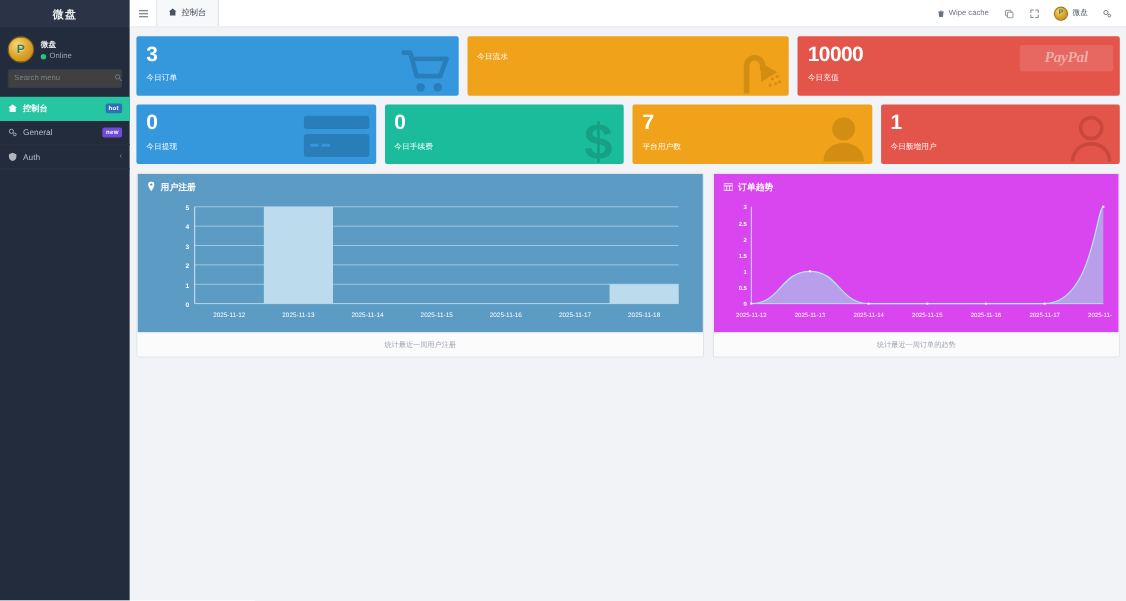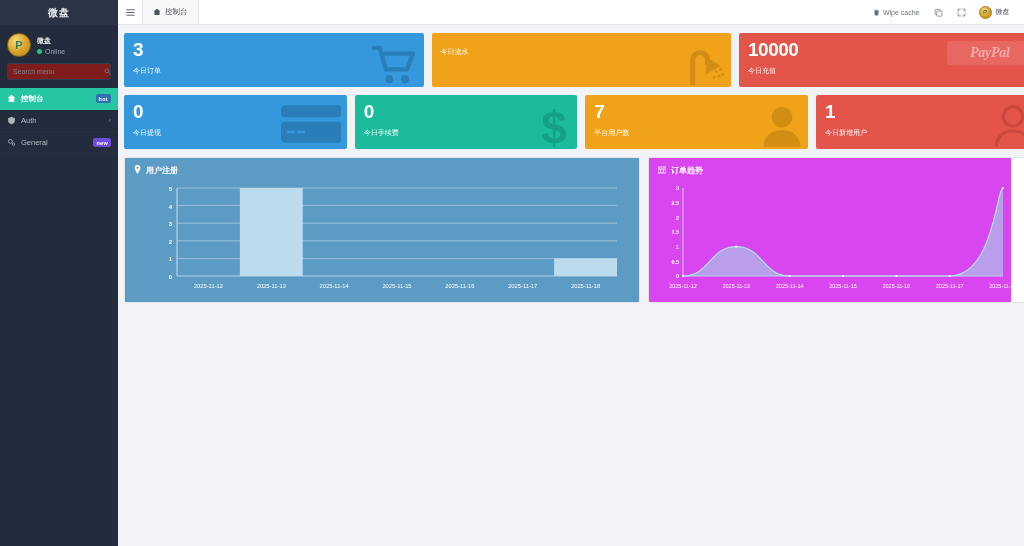--- a/index.html
+++ b/index.html
@@ -40,21 +40,21 @@
     text-shadow: 0 1px 0 rgba(255,255,255,.4);
   }
   .user-meta { display: flex; flex-direction: column; gap: 2px; }
   .user-name { color: #e8eaed; font-size: 7px; font-weight: 700; }
   .user-status { display: flex; align-items: center; gap: 3px; }
   .dot { width: 5px; height: 5px; border-radius: 50%; background: #26c281; display: inline-block; }
   .user-status span.txt { color: #9aa4b1; font-size: 7px; }
 
   .search-wrap { padding: 0 7px 8px 7px; }
   .search-box {
-    background: #7f1d1d;
+    background: #404040;
     border: 1px solid #323e52;
     border-radius: 2px;
     height: 17px;
     display: flex; align-items: center;
     padding: 0 5px;
   }
   .search-box input {
     flex: 1; background: transparent; border: none; outline: none;
     color: #8d97a5; font-size: 7px; font-family: "Liberation Sans", sans-serif;
   }
@@ -158,21 +158,21 @@
     letter-spacing: -.3px;
   }
 
   
   .panels-row { display: flex; gap: 8px; }
   .panel {
     background: #ffffff;
     border: 1px solid #e1e4e8;
     border-radius: 2px;
     overflow: hidden;
-    display: flex; flex-direction: row; gap: 20px;
+    display: flex; flex-direction: column;
   }
   .panel.left { flex: 0 0 516px; }
   .panel.right { flex: 1; }
   .panel-head {
     padding: 7px 9px 4px 9px;
     display: flex; align-items: center; gap: 5px;
     color: #ffffff; font-size: 8px; font-weight: 700;
   }
   .panel-body { padding: 0; position: relative; }
   .panel-foot {
@@ -227,36 +227,36 @@
               <path d="M8 1.5 1 7h2v7h10V7h2L8 1.5z" fill="#ffffff"></path>
             </svg>
         </span>
         <span class="mi-label">控制台</span>
         <span class="badge hot">hot</span>
       </div>
 
       <div class="menu-item">
         <span class="mi-ico">
           <svg width="9" height="9" viewBox="0 0 16 16">
-              <path d="M8 1.5 2 4v4.5c0 3.2 2.6 5.6 6 6.3 3.4-.7 6-3.1 6-6.3V4L8 1.5z" fill="#b6bdc6"></path>
-            </svg>
-        </span>
-        <span class="mi-label">Auth</span>
-        <span class="chev">‹</span>
-      </div>
-
-      <div class="menu-item">
-        <span class="mi-ico">
-          <svg width="9" height="9" viewBox="0 0 16 16">
               <circle cx="6" cy="6" r="3.4" fill="none" stroke="#b6bdc6" stroke-width="1.5"></circle>
               <circle cx="11.5" cy="11" r="2.2" fill="none" stroke="#b6bdc6" stroke-width="1.5"></circle>
             </svg>
         </span>
         <span class="mi-label">General</span>
         <span class="badge new">new</span>
+      </div>
+
+      <div class="menu-item">
+        <span class="mi-ico">
+          <svg width="9" height="9" viewBox="0 0 16 16">
+              <path d="M8 1.5 2 4v4.5c0 3.2 2.6 5.6 6 6.3 3.4-.7 6-3.1 6-6.3V4L8 1.5z" fill="#b6bdc6"></path>
+            </svg>
+        </span>
+        <span class="mi-label">Auth</span>
+        <span class="chev">‹</span>
       </div>
 
 
 
 
 
     </nav>
   </aside>
 
   <div class="main">

